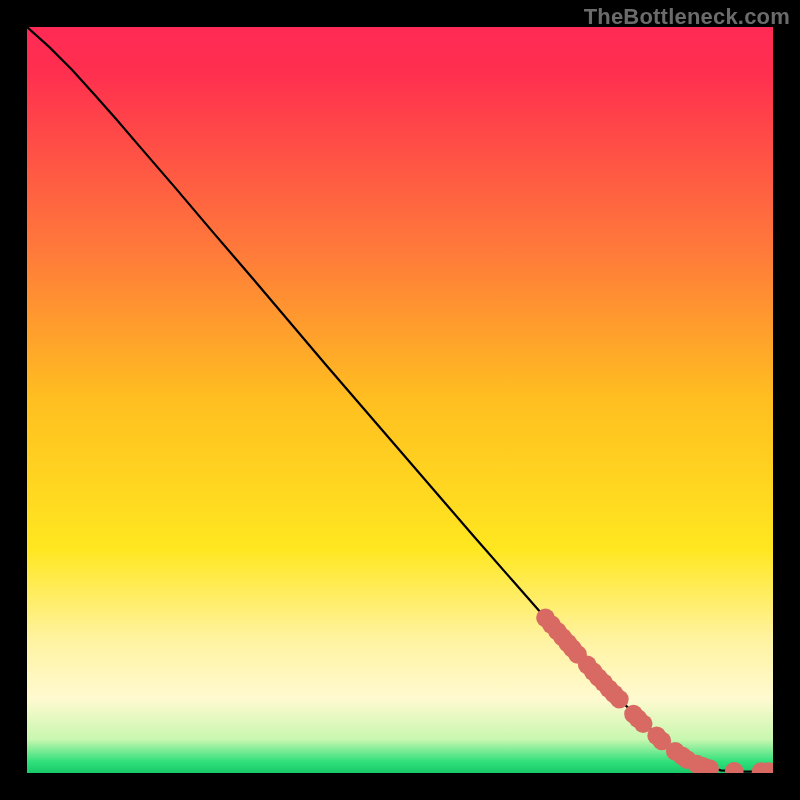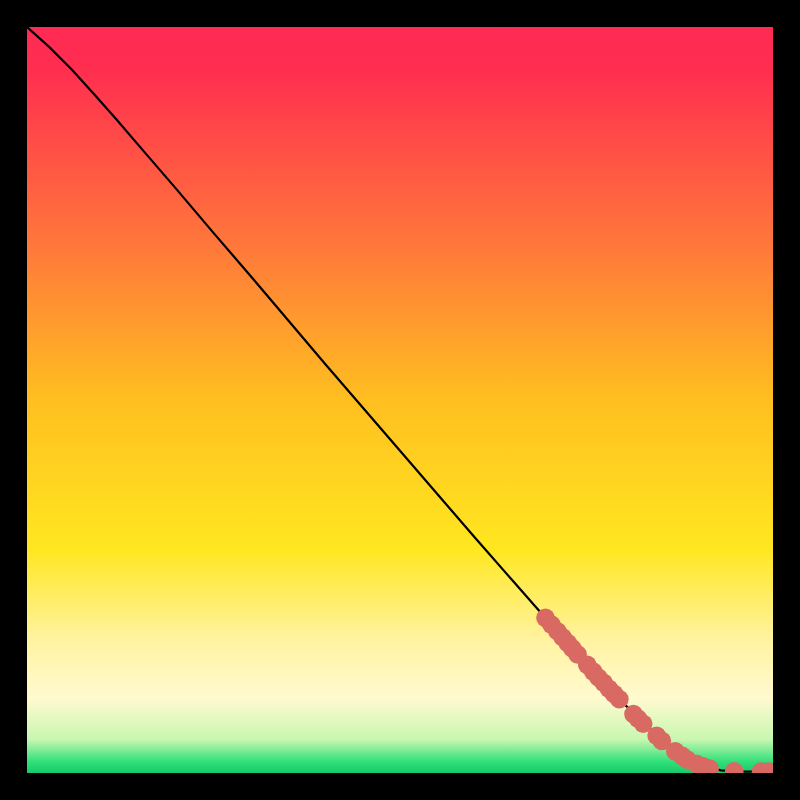--- a/index.html
+++ b/index.html
@@ -32,20 +32,21 @@
     font-size: 22px;
     font-weight: 600;
     letter-spacing: 0.2px;
     white-space: nowrap;
   }
 </style>
 </head>
 <body>
 
 <div class="stage">
+  <div class="watermark">TheBottleneck.com</div>
 
   <svg class="plot" viewBox="0 0 100 100" preserveAspectRatio="none">
     <defs>
       <linearGradient id="bg-grad" x1="0" y1="0" x2="0" y2="1">
           <stop offset="0%" stop-color="#ff2a55"></stop>
           <stop offset="6%" stop-color="#ff2f4f"></stop>
           <stop offset="30%" stop-color="#ff7a3a"></stop>
           <stop offset="50%" stop-color="#ffbf20"></stop>
           <stop offset="70%" stop-color="#ffe720"></stop>
           <stop offset="82%" stop-color="#fff3a0"></stop>

